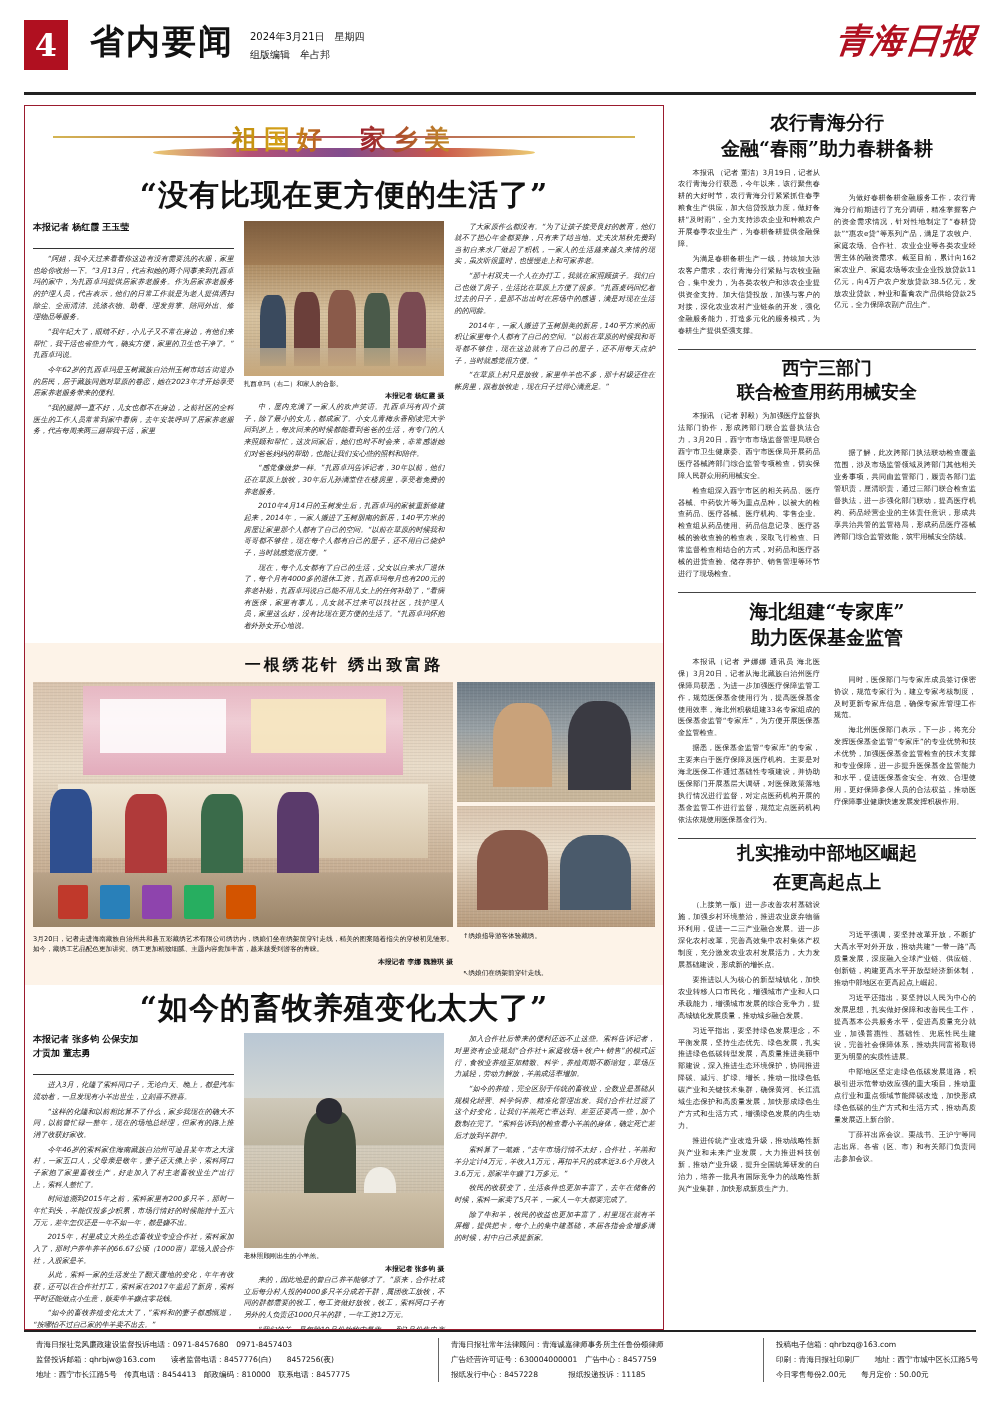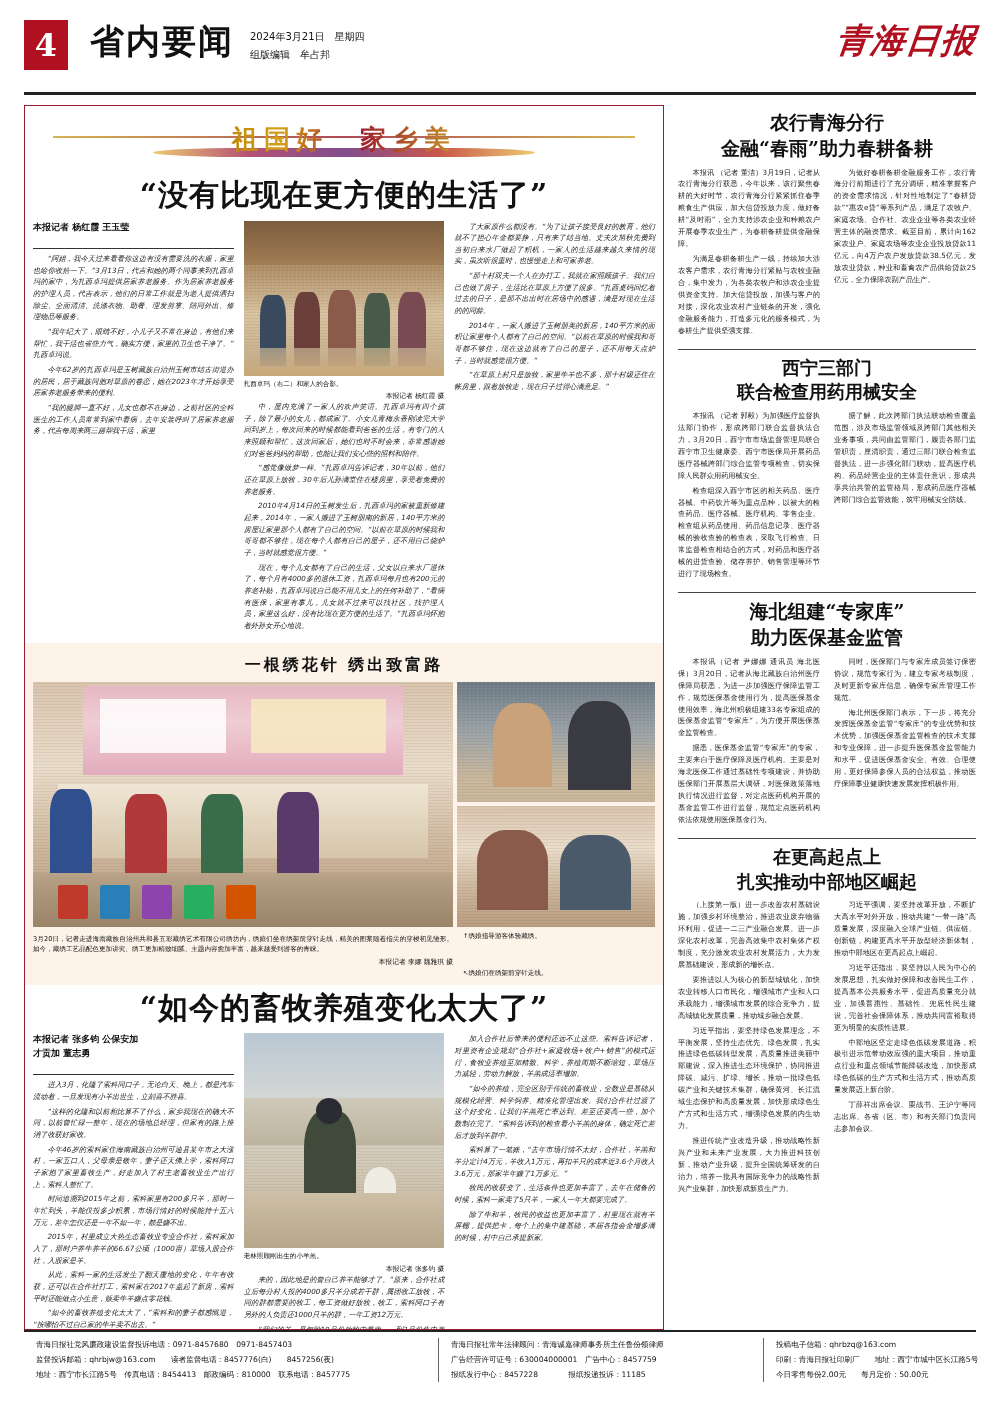--- a/index.html
+++ b/index.html
@@ -144,21 +144,21 @@
 
   
   .photo{
     position:relative;overflow:hidden;background:#c9bba8;
     border:0;
   }
   .cap{
     font-size:6.6px;line-height:1.6;text-align:justify;margin:3px 0 2px 0;
     word-break:break-all;
   }
-  .cap-credit{text-align:right;font-weight:normal;font-size:6.8px;margin-top:2px;}
+  .cap-credit{text-align:right;font-weight:bold;font-size:6.8px;margin-top:2px;}
 
   
   .feature{
     background:#fdf3e8;
     margin:8px -8px 0 -8px;
     padding:6px 8px 6px 8px;
   }
   .feature-photos{display:flex;gap:4px;}
 
   
@@ -168,21 +168,21 @@
     line-height:1.25;
     margin:6px 0 6px 0;
   }
   .r-head.big{font-size:19px;}
   .r-head.mid{font-size:18px;}
   .rtext{
     font-size:7.2px;line-height:1.66;text-align:justify;text-indent:2em;
     margin:0 0 3px 0;word-break:break-all;color:#1a1a1a;
   }
   .r-sep{border-top:1px solid #444;margin:9px 0 7px 0;}
-  .r-cols2{display:flex;gap:14px;}
+  .r-cols2{display:flex;gap:14px;align-items:center;}
 
   
   .footer-rule{margin:0 24px;border-top:2px solid #222;}
   .footer{
     margin:6px 24px 0 24px;
     display:flex;
     font-size:7.6px;line-height:1.95;
   }
   .fcol{padding:0 12px;}
   .fcol.b1{flex:0 0 390px;}
@@ -406,22 +406,22 @@
           <div class="col">
             <p class="rtext">同时，医保部门与专家库成员签订保密协议，规范专家行为，建立专家考核制度，及时更新专家库信息，确保专家库管理工作规范。</p>
             <p class="rtext">海北州医保部门表示，下一步，将充分发挥医保基金监管“专家库”的专业优势和技术优势，加强医保基金监管检查的技术支撑和专业保障，进一步提升医保基金监管能力和水平，促进医保基金安全、有效、合理使用，更好保障参保人员的合法权益，推动医疗保障事业健康快速发展发挥积极作用。</p>
           </div>
         </div>
       </div>
 
       <div class="r-sep"></div>
 
       <div>
+        <div class="r-head mid" style="margin-top:-4px;">扎实推动中部地区崛起</div>
         <div class="r-head mid">在更高起点上</div>
-        <div class="r-head mid" style="margin-top:-4px;">扎实推动中部地区崛起</div>
         <div class="r-cols2">
           <div class="col">
             <p class="rtext">（上接第一版）进一步改善农村基础设施，加强乡村环境整治，推进农业废弃物循环利用，促进一二三产业融合发展。进一步深化农村改革，完善高效集中农村集体产权制度，充分激发农业农村发展活力，大力发展基础建设，形成新的增长点。</p>
             <p class="rtext">要推进以人为核心的新型城镇化，加快农业转移人口市民化，增强城市产业和人口承载能力，增强城市发展的综合竞争力，提高城镇化发展质量，推动城乡融合发展。</p>
             <p class="rtext">习近平指出，要坚持绿色发展理念，不平衡发展，坚持生态优先、绿色发展，扎实推进绿色低碳转型发展，高质量推进美丽中部建设，深入推进生态环境保护，协同推进降碳、减污、扩绿、增长，推动一批绿色低碳产业和关键技术集群，确保黄河、长江流域生态保护和高质量发展，加快形成绿色生产方式和生活方式，增强绿色发展的内生动力。</p>
             <p class="rtext">推进传统产业改造升级，推动战略性新兴产业和未来产业发展，大力推进科技创新，推动产业升级，提升全国统筹研发的自治力，培养一批具有国际竞争力的战略性新兴产业集群，加快形成新质生产力。</p>
           </div>
           <div class="col">
             <p class="rtext">习近平强调，要坚持改革开放，不断扩大高水平对外开放，推动共建“一带一路”高质量发展，深度融入全球产业链、供应链、创新链，构建更高水平开放型经济新体制，推动中部地区在更高起点上崛起。</p>
             <p class="rtext">习近平还指出，要坚持以人民为中心的发展思想，扎实做好保障和改善民生工作，提高基本公共服务水平，促进高质量充分就业，加强普惠性、基础性、兜底性民生建设，完善社会保障体系，推动共同富裕取得更为明显的实质性进展。</p>

